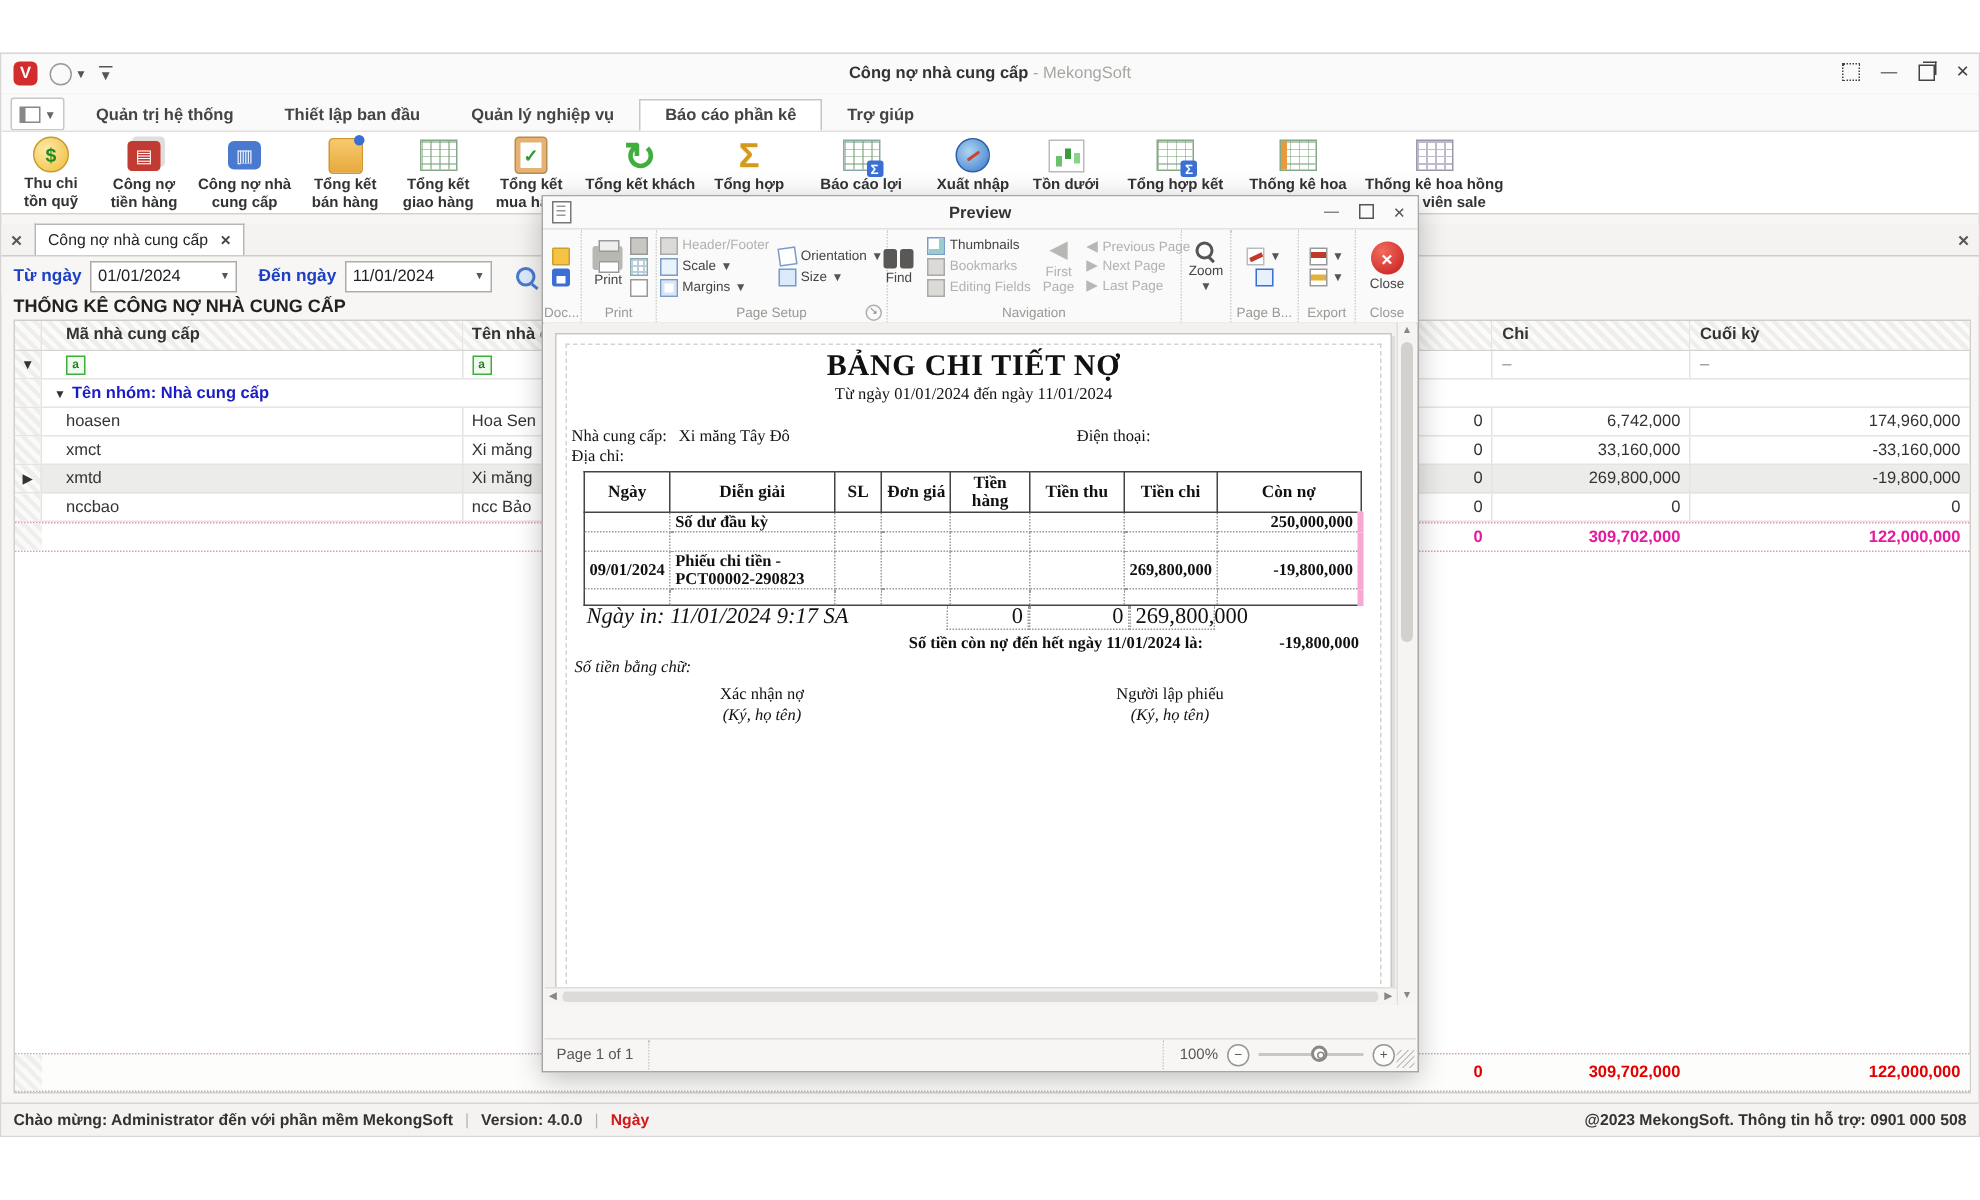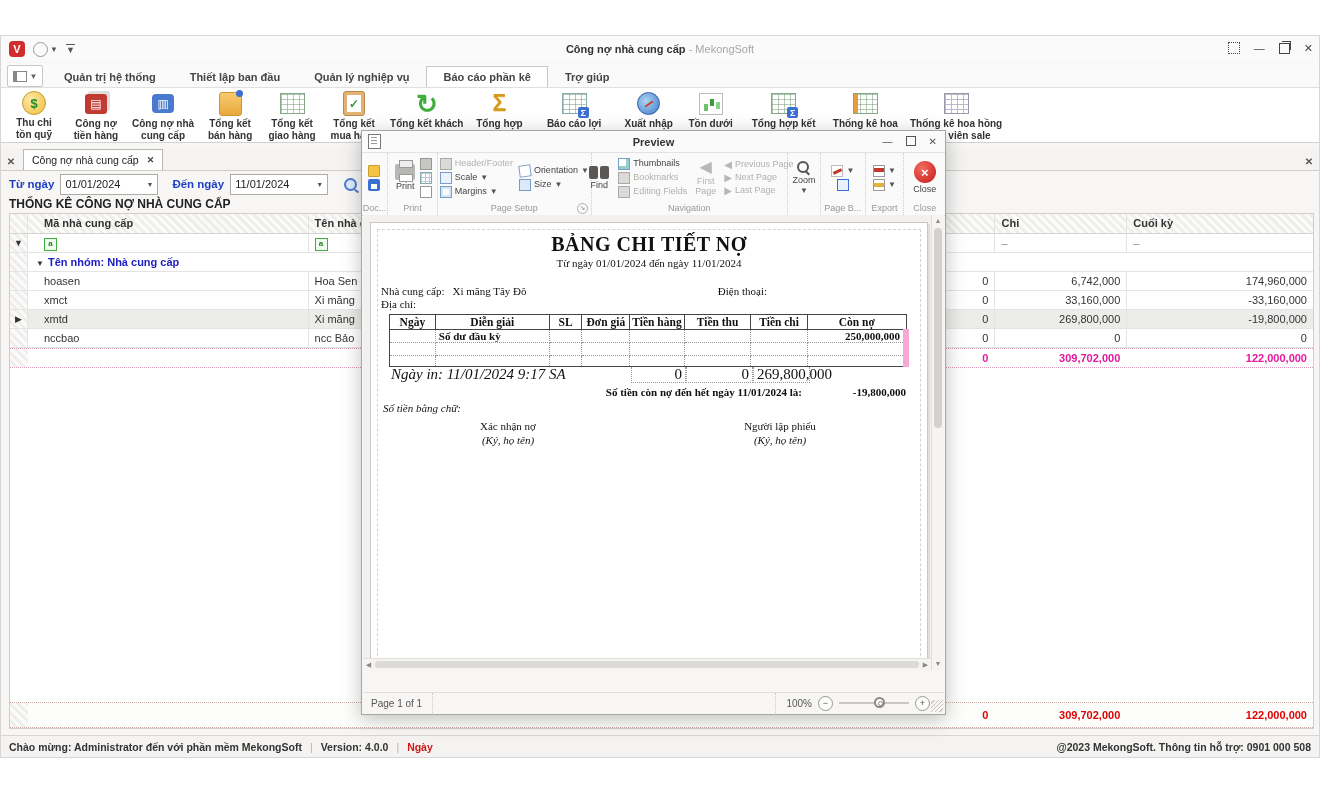--- a/index.html
+++ b/index.html
@@ -180,21 +180,21 @@
   .r-title{text-align:center;font-size:20px;font-weight:bold;letter-spacing:.5px;}
   .r-sub{text-align:center;font-size:11px;margin-top:1px;}
   .r-info{margin-top:16px;display:flex;}
   .r-info .lbl{white-space:pre;}
   .r-info .val{margin-left:8px;}
   .r-phone{margin-left:auto;margin-right:150px;}
   .rtable{border-collapse:collapse;width:520px;margin:4px auto 0;font-size:11px;}
   .rtable th{border:1px solid #444;font-weight:bold;padding:1px 2px;font-size:11.5px;}
   .rtable td{border:1px dotted #999;padding:0 3px;vertical-align:top;}
   .rtable tr td:first-child{border-left:1px solid #444;}
-  .rtable tr td:last-child{border-right:6px solid #f9a8d4;}
+  .rtable tr td:last-child{border-right:4px solid #f9a8d4;}
   .rtable .last td{border-bottom:1px solid #444;}
   .rnum{text-align:right;}
   .rb{font-weight:bold;}
   .rtot{width:520px;margin:0 auto;display:flex;font-size:15px;line-height:15px;}
   .rtot .cell{box-sizing:border-box;text-align:right;border:1px dotted #999;border-top:none;padding:0 3px;}
   .rclose{width:520px;margin:3px auto 0;display:flex;font-weight:bold;}
   .rclose .lab{flex:1;text-align:right;padding-right:8px;}
   .rclose .val{width:99px;text-align:right;box-sizing:border-box;padding-right:3px;}
   .rwords{margin:4px 0 0 2px;font-style:italic;}
   .rsign{display:flex;margin-top:6px;align-items:flex-end;}
@@ -653,20 +653,30 @@
           <tr style="height:13px">
                   <td></td>
                   <td></td>
                   <td></td>
                   <td></td>
                   <td></td>
                   <td></td>
                   <td></td>
                   <td></td>
                 </tr>
+          <tr>
+            <td class="rb" style="vertical-align:middle">09/01/2024</td>
+            <td class="rb">Phiếu chi tiền - PCT00002-290823</td>
+            <td></td>
+                  <td></td>
+                  <td></td>
+                  <td></td>
+            <td class="rnum rb" style="vertical-align:middle">269,800,000</td>
+            <td class="rnum rb" style="vertical-align:middle">-19,800,000</td>
+          </tr>
           <tr class="last" style="height:11px">
                   <td></td>
                   <td></td>
                   <td></td>
                   <td></td>
                   <td></td>
                   <td></td>
                   <td></td>
                   <td></td>
                 </tr>

